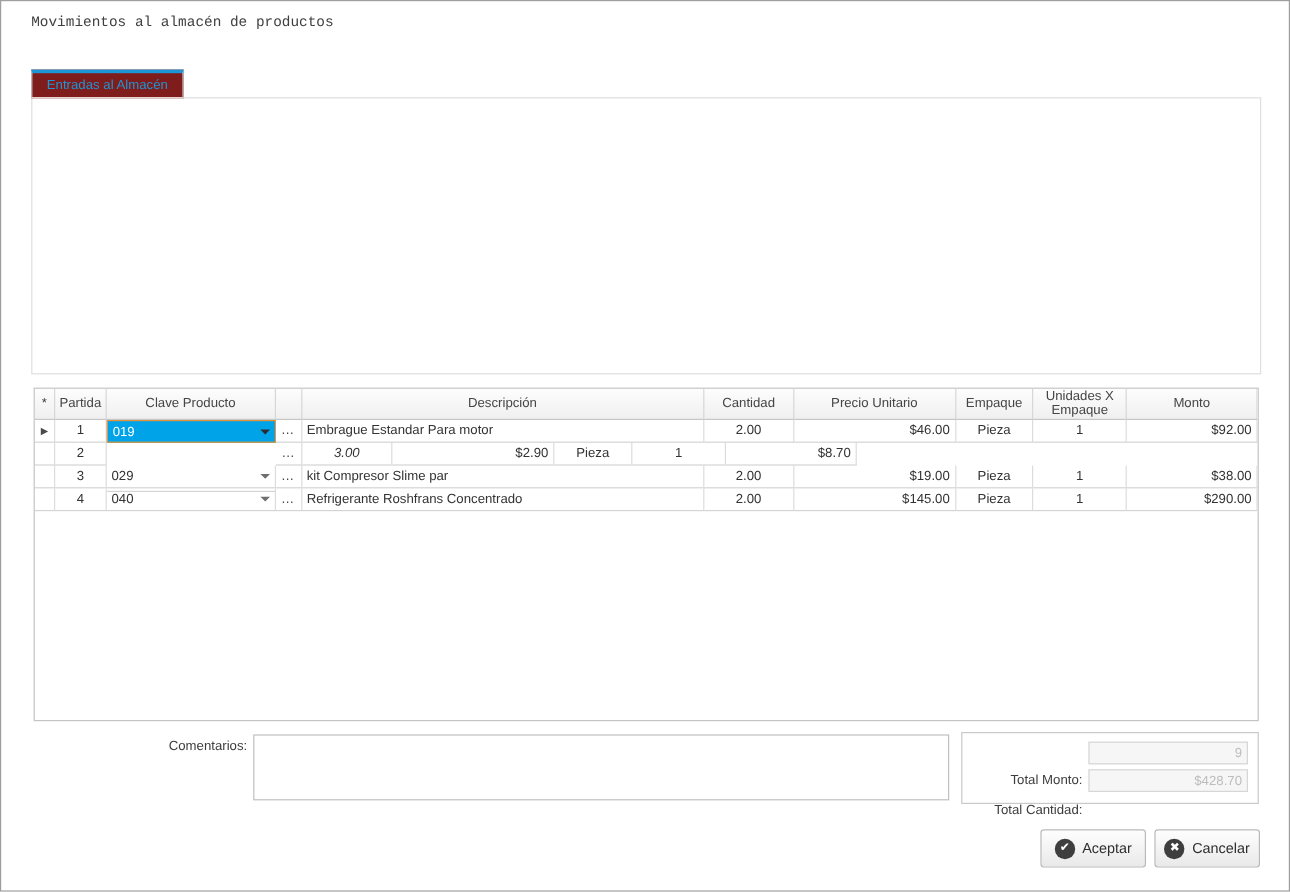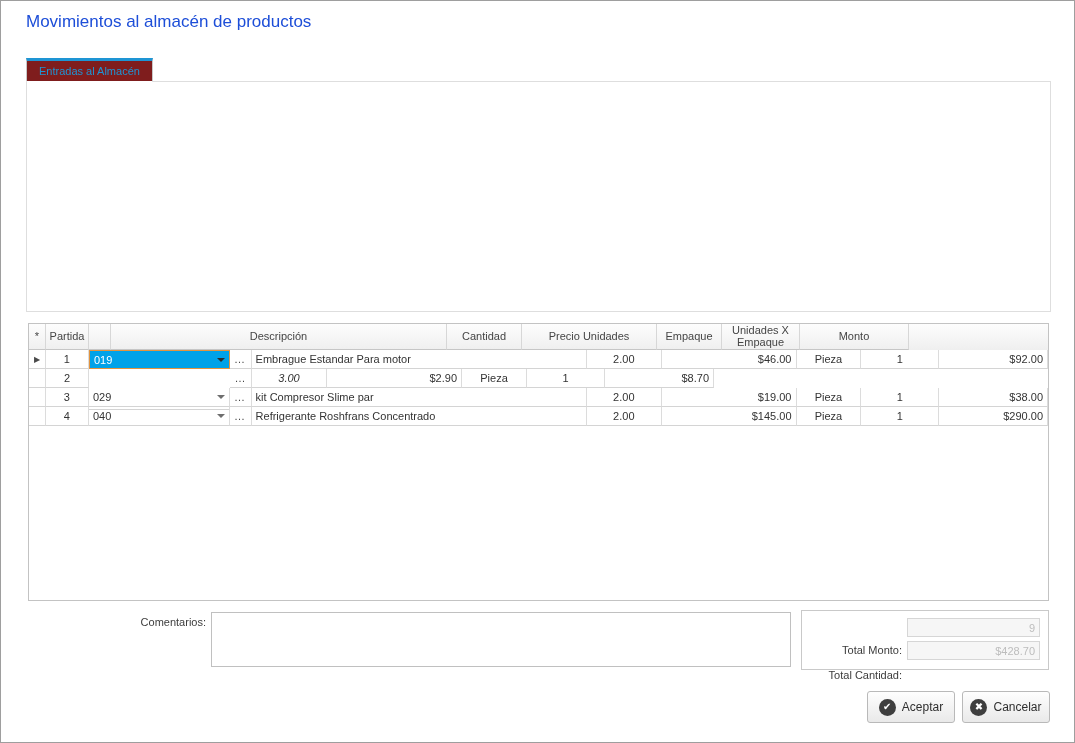--- a/index.html
+++ b/index.html
@@ -1,20 +1,20 @@
 <!DOCTYPE html>
 <html><head>
 <meta charset="utf-8">
 <style>
   * { margin:0; padding:0; box-sizing:border-box; }
   html,body { width:1075px; height:743px; background:#fff; font-family:"Liberation Sans", sans-serif; }
   .window { position:absolute; left:0; top:0; width:1075px; height:743px; background:#fff;
             border:1px solid #9e9e9e; overflow:hidden; }
   .abs { position:absolute; }
-  .title { font-size:17px; color:#1d4ed8; }
+  .title { font-size:12px; color:#404040;font-family:Liberation Mono, monospace; }
   .lbl { font-size:11px; color:#3c3c3c; text-align:right; white-space:nowrap; }
   .lbl.bold { font-weight:bold; color:#222; }
   .tab { height:24px; padding:4px 12px 0 12px; background:#7f1d1d; border:1px solid #c8c8c8;
          border-top:3px solid #1e95d4; border-bottom:1px solid #fff; font-size:11px; color:#1e95d4;
          z-index:3; }
   .tabpage { border:1px solid #dedede; background:#fff; z-index:1; }
   .groupbox { border:1px solid #d4d4d4; background:#fff; }
   .field { border:1px solid #a9a9a9; background:#fff; font-size:11px; color:#333;
            display:flex; align-items:center; padding:0 4px; overflow:hidden; white-space:nowrap; }
   .field.disabled { background:#f6f6f6; border-color:#d6d6d6; color:#bdbdbd; }
@@ -190,24 +190,25 @@
         <rect x="84" y="128" width="7" height="4"></rect>
           <rect x="124" y="168" width="7" height="4"></rect>
       </g>
     </svg>
   </div>
 
   <div class="abs grid" style="left:27px; top:322px; width:1021px; height:278px;" id="grid">
       <div class="g-row g-h">
         <div class="g-cell" style="width: 17px;">*</div>
         <div class="g-cell" style="width: 43px;">Partida</div>
+        <div class="g-cell" style="width: 141px;">Clave Producto</div>
         <div class="g-cell" style="width: 22px;"></div>
         <div class="g-cell" style="width: 336px;">Descripción</div>
         <div class="g-cell" style="width: 75px;">Cantidad</div>
-        <div class="g-cell" style="width: 135px;">Precio Unidades</div>
+        <div class="g-cell" style="width: 135px;">Precio Unitario</div>
         <div class="g-cell" style="width: 65px;">Empaque</div>
         <div class="g-cell" style="width: 78px;">Unidades X Empaque</div>
         <div class="g-cell" style="width: 109px;">Monto</div>
       </div>
       <div class="g-row g-d">
         <div class="g-cell c" style="width: 17px;">
           <span class="rowind">▶</span>
         </div>
         <div class="g-cell c" style="width: 43px;">1</div>
         <div class="g-cell clave sel" style="width: 141px;">

